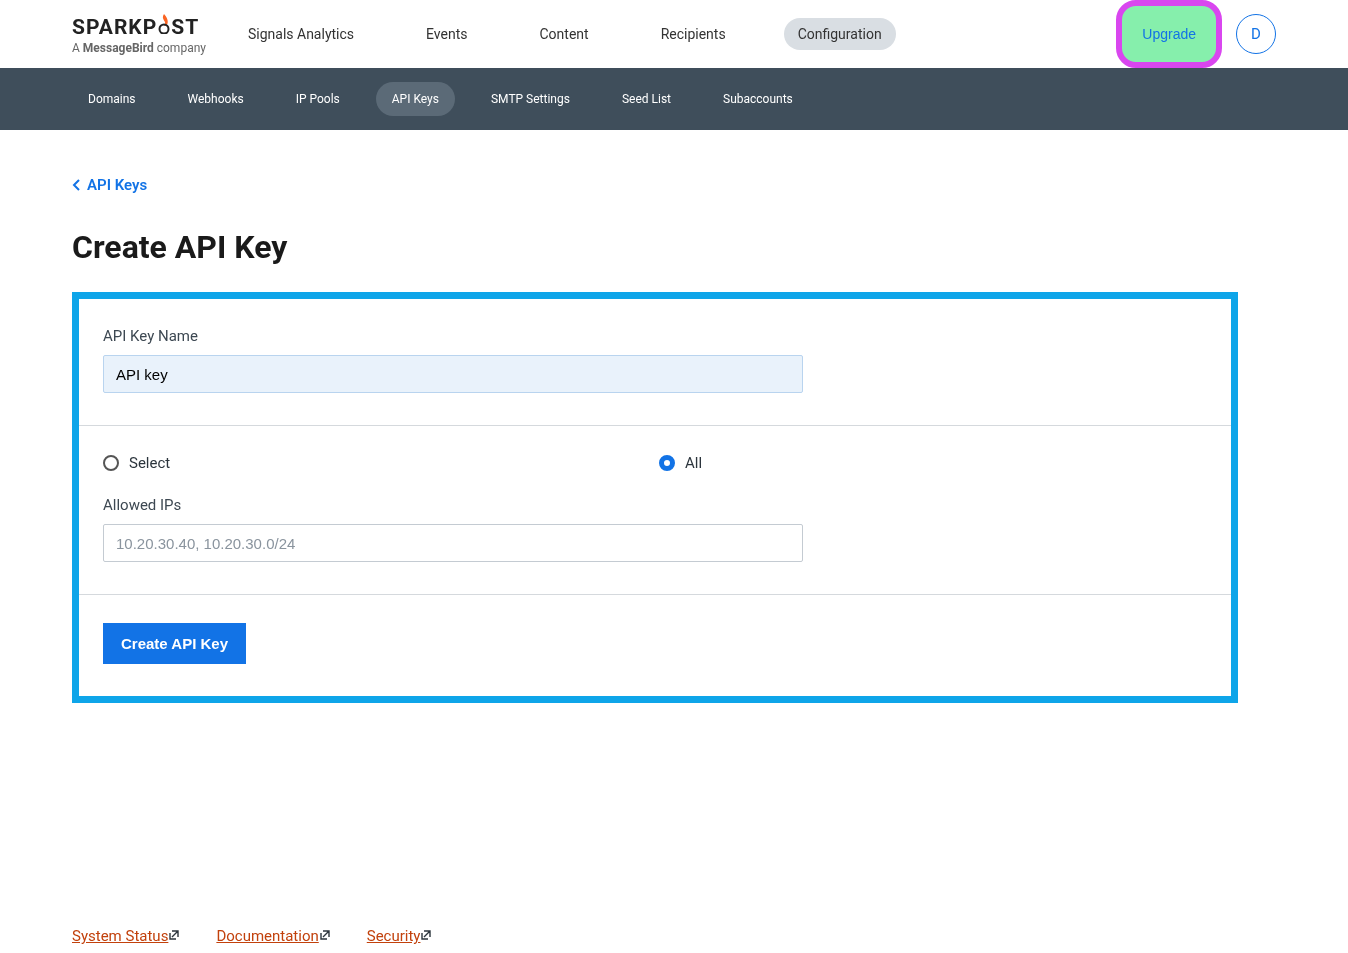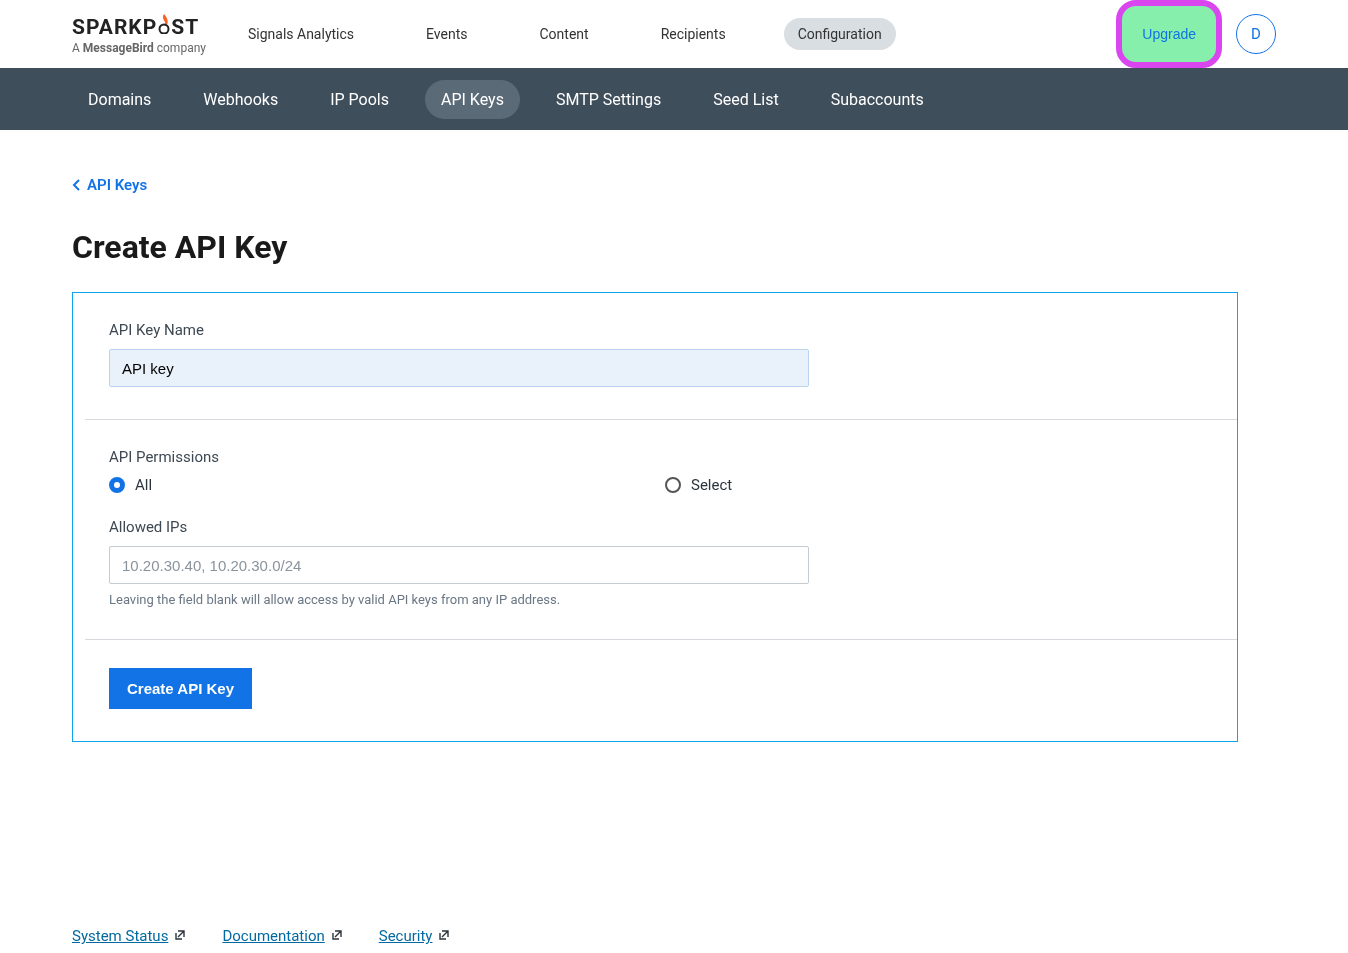--- a/index.html
+++ b/index.html
@@ -86,21 +86,21 @@
     align-items: center;
     padding: 0 72px;
   }
   .sub-nav-inner {
     display: flex;
     gap: 20px;
     align-items: center;
   }
   .sub-nav-item {
     color: #fff;
-    font-size: 16px;
+    font-size: 12px;
     padding: 10px 16px;
     border-radius: 20px;
     cursor: pointer;
   }
   .sub-nav-item.active {
     background: #5b6a77;
   }
   
   .content {
     padding: 30px 72px 60px;
@@ -118,22 +118,21 @@
     margin-top: 16px;
   }
   .breadcrumb svg { display: block; }
   .page-title {
     font-size: 32px;
     font-weight: 700;
     margin-bottom: 26px;
     color: #1a1a1a;
   }
   .panel {
-    border: 1px solid #0ea5e9;
-    padding-left: 12px;
+    border: 7px solid #0ea5e9;
   }
   .panel-section {
     padding: 28px 24px 32px;
     border-bottom: 1px solid #d5d9dd;
   }
   .panel-section:last-child { border-bottom: none; }
   .field-label {
     font-size: 15px;
     color: #3d4852;
     margin-bottom: 10px;
@@ -203,22 +202,21 @@
     padding: 16px 72px 8px;
     background: #fff;
   }
   .footer-links {
     display: flex;
     gap: 36px;
   }
   .footer-link {
     display: inline-flex;
     align-items: center;
-    gap: 6px;
-    color: #0369a1;
+    color: #c2410c;
     font-size: 15px;
     text-decoration: underline;
     cursor: pointer;
   }
   .ext-icon {
     width: 12px;
     height: 12px;
   }
   ::placeholder { color: #8a949e; }
 </style>
@@ -282,35 +280,33 @@
   <h1 class="page-title">Create API Key</h1>
 
   <div class="panel">
 
     <div class="panel-section">
       <div class="field-label">API Key Name</div>
       <input class="text-input highlight" type="text" value="API key" style="">
     </div>
 
     <div class="panel-section">
-      <div class="field-label">API Permissions</div>
       <div class="radio-row">
+        <label class="radio-option">
+          <span class="radio-circle unchecked"></span>
+          <span>Select</span>
+        </label>
         <label class="radio-option">
           <span class="radio-circle checked"></span>
           <span>All</span>
         </label>
-        <label class="radio-option">
-          <span class="radio-circle unchecked"></span>
-          <span>Select</span>
-        </label>
       </div>
 
       <div class="field-label">Allowed IPs</div>
       <input class="text-input" type="text" placeholder="10.20.30.40, 10.20.30.0/24" style="">
-      <div class="help-text">Leaving the field blank will allow access by valid API keys from any IP address.</div>
     </div>
 
     <div class="panel-section">
       <button class="primary-btn">Create API Key</button>
     </div>
 
   </div>
 </div>
 
 <div class="footer">

